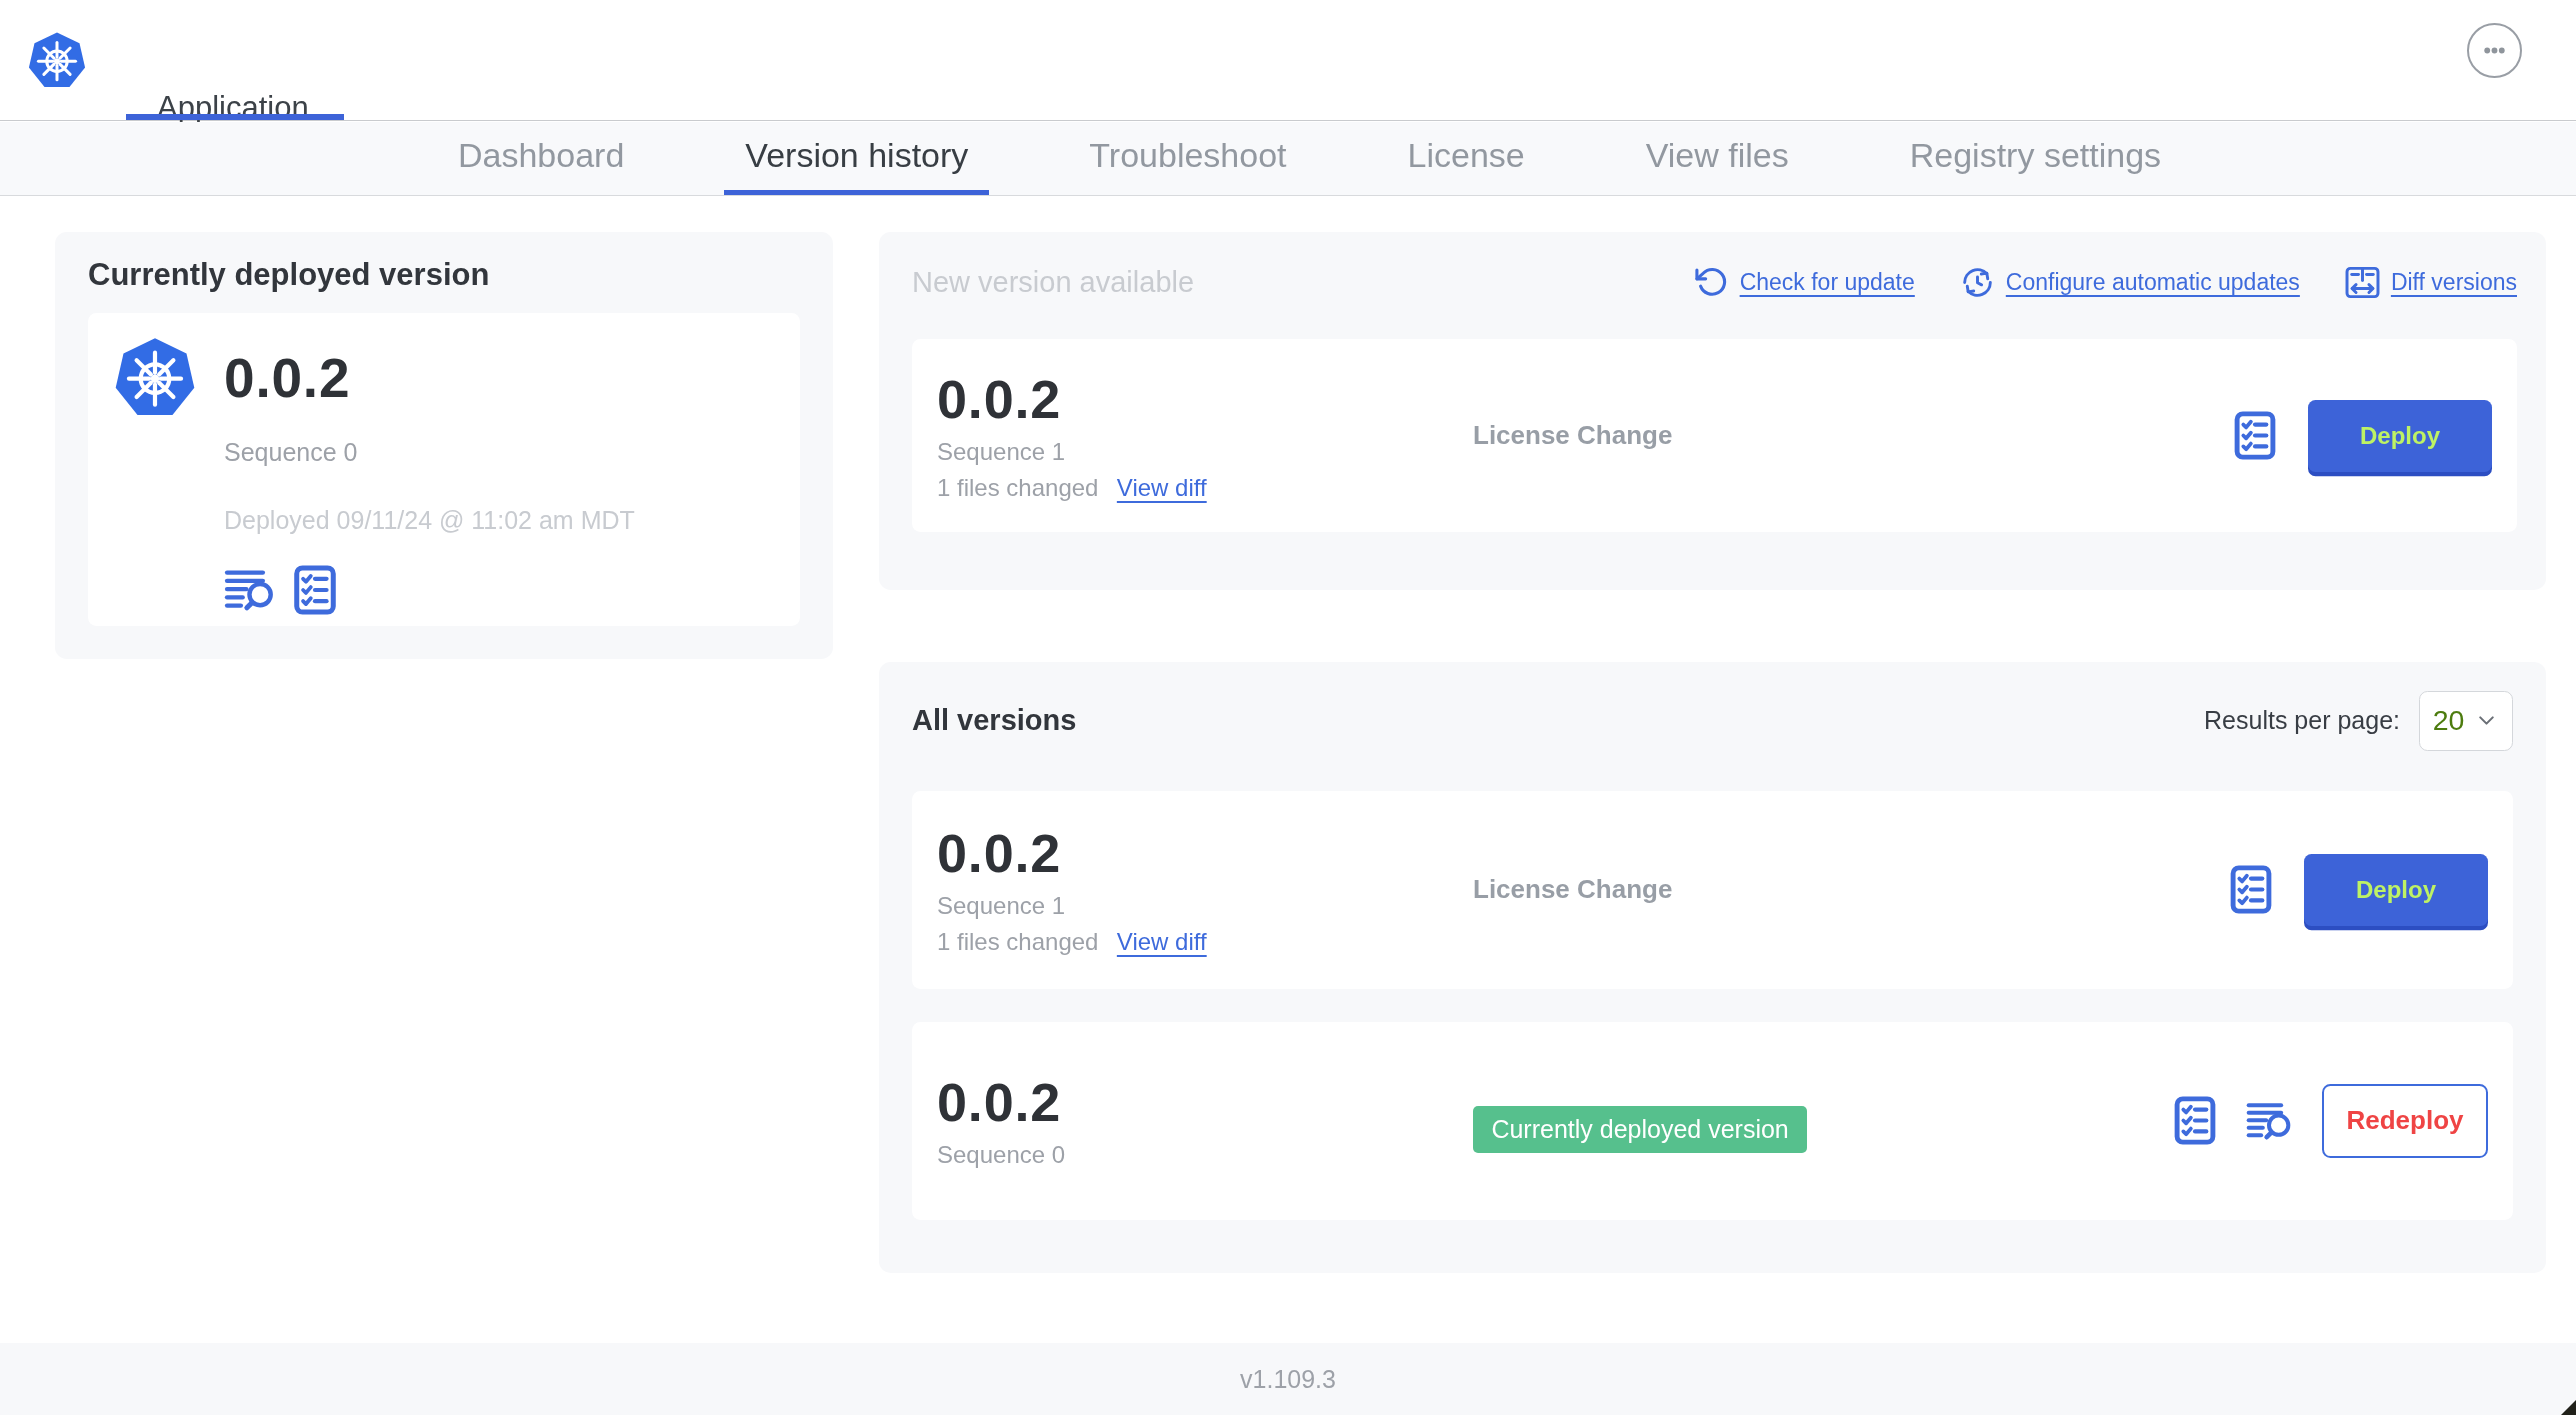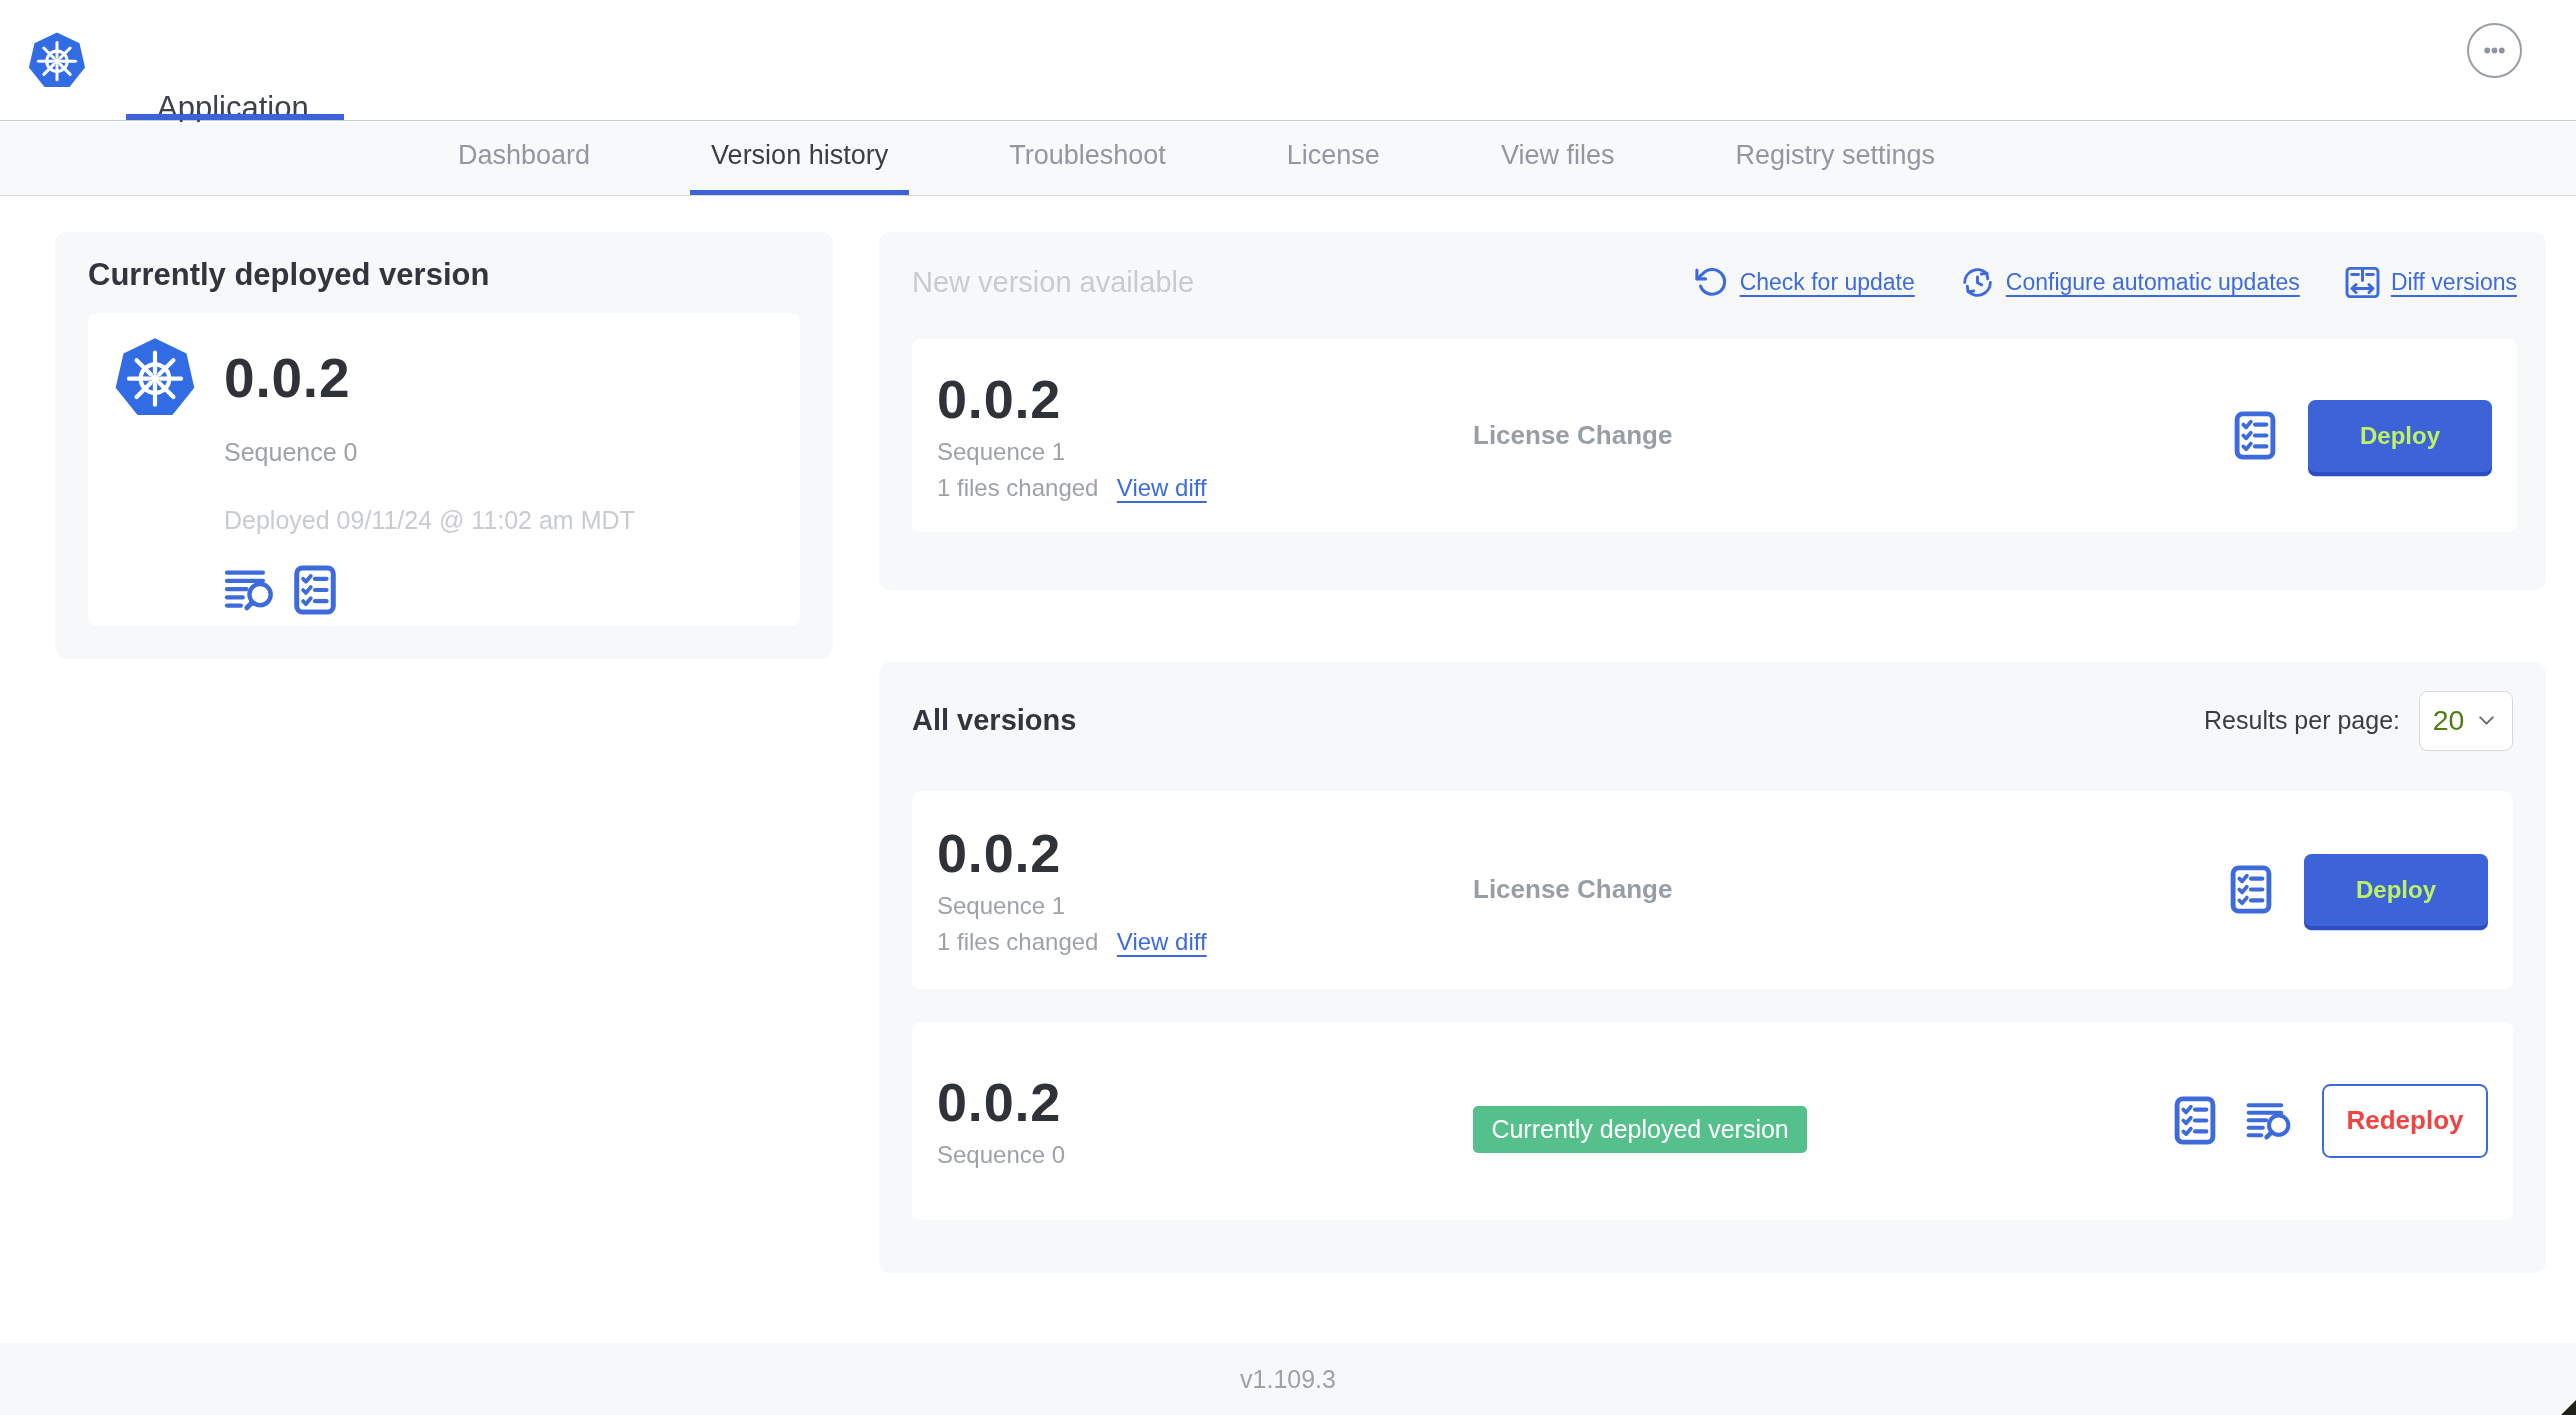--- a/index.html
+++ b/index.html
@@ -15,21 +15,21 @@
   .app-title { position:absolute; left:157px; top:0; height:119px; line-height:119px;
                font-size:31px; font-weight:500; color:#3c4248;margin-top:48px; }
   .app-underline { position:absolute; left:126px; top:114px; width:218px; height:5.9px; background:#3d63d8; z-index:2; }
   .menu-btn { position:absolute; left:2467px; top:23.4px; width:55px; height:55px; border:2.5px solid #999ea5;
               border-radius:50%; background:#ffffff; display:flex; align-items:center; justify-content:center; cursor:pointer; }
   .menu-btn svg { width:35px; height:35px; }
 
   
   .tabbar { position:absolute; left:0; top:122px; width:2576px; height:74px; background:#f8f9fb;
             border-bottom:1.7px solid #d8dadd; display:flex; align-items:stretch; padding-left:437px; gap:79px; }
-  .tab { font-size:27px; color:#9298a0; line-height:67px; padding:0 21px; border-bottom:5px solid transparent;
+  .tab { font-size:34px; color:#9298a0; line-height:67px; padding:0 21px; border-bottom:5px solid transparent;
          white-space:nowrap; cursor:pointer; }
   .tab.active { color:#383e44; font-weight:500; border-bottom-color:#3d63d8; }
 
   
   .panel { position:absolute; background:#f7f8fa; border-radius:11.7px; }
   .vcard { background:#ffffff; border-radius:8.4px; }
 
   
   .left-panel { left:55px; top:232px; width:778px; height:427px; padding:25px 33px 0 33px; }
   .left-panel h2 { font-size:31px; font-weight:700; color:#32363c; }

